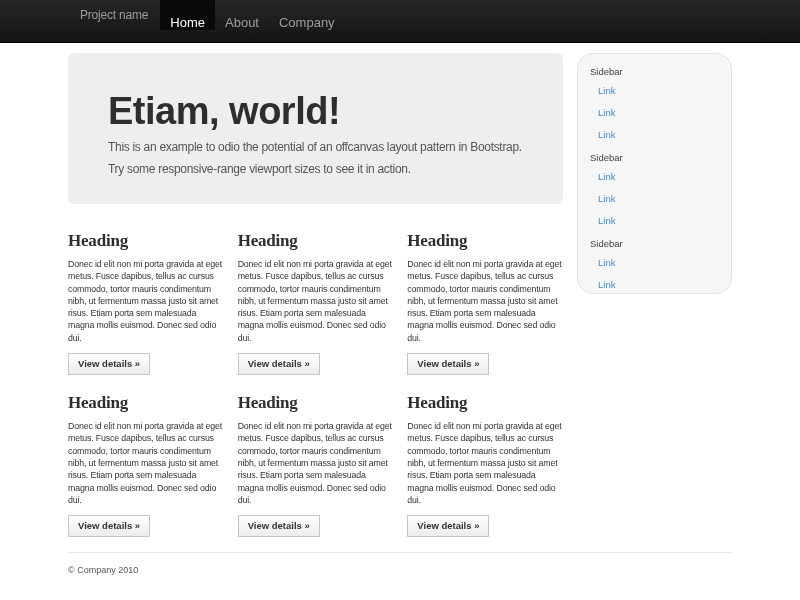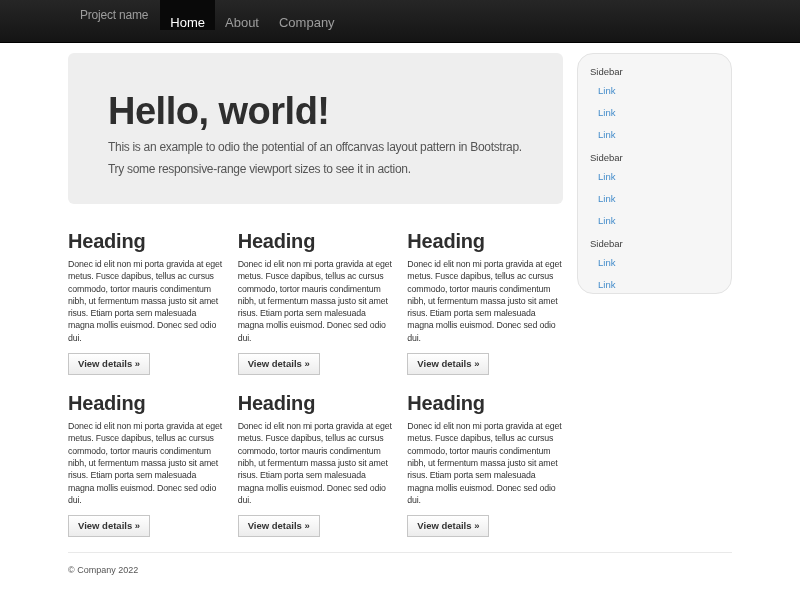--- a/index.html
+++ b/index.html
@@ -79,26 +79,27 @@
 
   
   .cards {
     margin-top: 25px;
     display: grid;
     grid-template-columns: repeat(3, 1fr);
     column-gap: 14px;
     row-gap: 16px;
   }
   .card h2 {
-    font-size: 20px;
+    font-size: 17px;
     font-weight: bold;
     letter-spacing: -0.2px;
     color: #2e2e2e;
     line-height: 24px;
     margin-bottom: 5px;
+    font-family: Liberation Serif, serif;
   }
   .card p {
     font-size: 8.8px;
     line-height: 12.3px;
     letter-spacing: -0.15px;
     color: #333;
     margin-bottom: 9px;
   }
   .btn {
     display: inline-block;
@@ -164,21 +165,21 @@
       <li>Company</li>
     </ul>
   </div>
 </nav>
 
 <div class="container">
   <div class="row">
 
     <main class="main-col">
       <section class="jumbotron">
-        <h1>Hello, world!</h1>
+        <h1>Etiam, world!</h1>
         <p>This is an example to odio the potential of an offcanvas layout pattern in Bootstrap. Try some responsive-range viewport sizes to see it in action.</p>
       </section>
 
       <div class="cards">
         <div class="card">
           <h2>Heading</h2>
           <p>Donec id elit non mi porta gravida at eget metus. Fusce dapibus, tellus ac cursus commodo, tortor mauris condimentum nibh, ut fermentum massa justo sit amet risus. Etiam porta sem malesuada magna mollis euismod. Donec sed odio dui.</p>
           <button class="btn">View details »</button>
         </div>
         <div class="card">
@@ -226,15 +227,15 @@
         <div class="side-header">Sidebar</div>
         <a class="side-link">Link</a>
         <a class="side-link">Link</a>
       </div>
     </aside>
 
   </div>
 
   <hr class="footer-rule">
   <footer class="footer">
-    <p>© Company 2022</p>
+    <p>© Company 2010</p>
   </footer>
 </div>
 
 </body></html>

